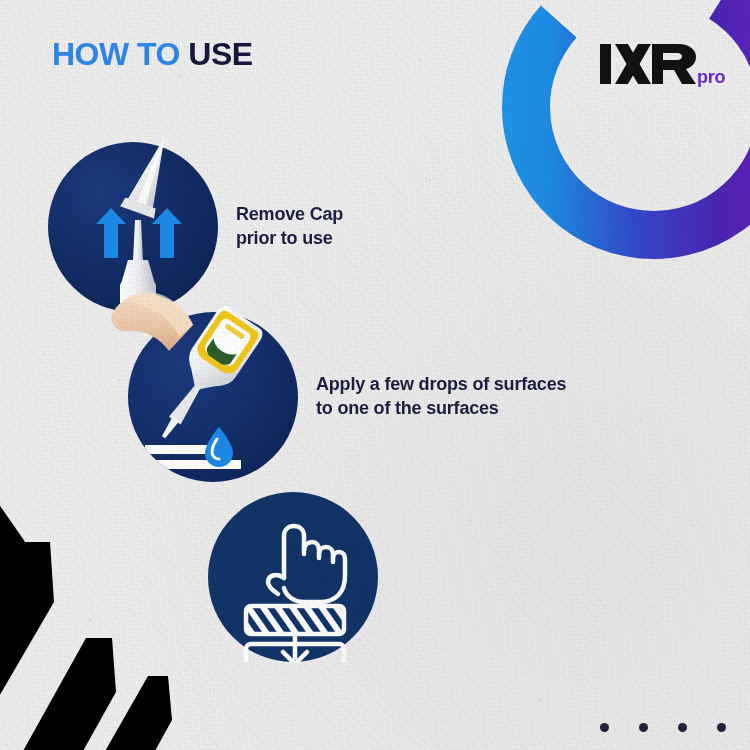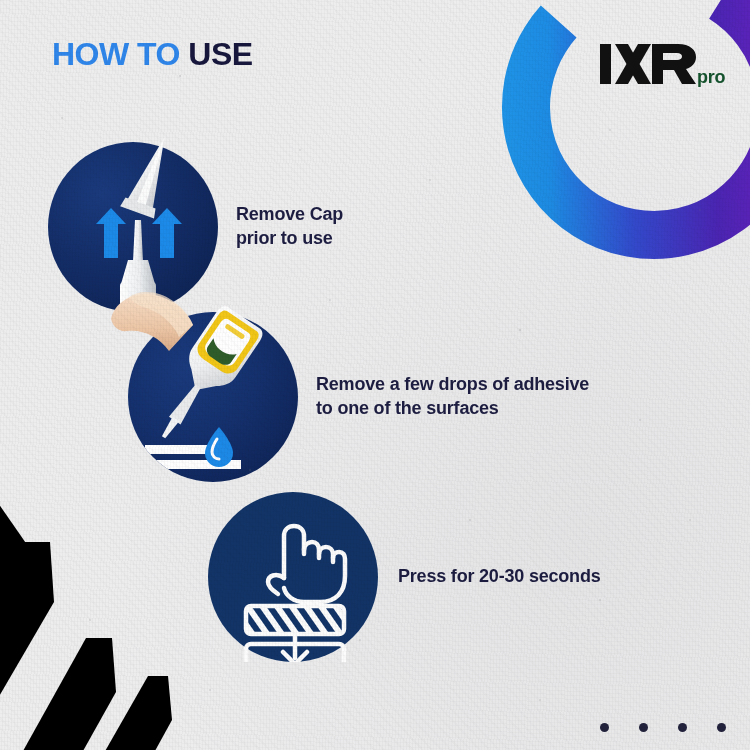--- a/index.html
+++ b/index.html
@@ -71,21 +71,21 @@
     position: absolute;
     left: 600px; top: 42px;
     z-index: 7;
     display: flex;
     align-items: flex-end;
   }
   .logo .mark { line-height: 1; }
   .logo .pro {
     font-size: 18px;
     font-weight: 700;
-    color: #14532d;
+    color: #6d28d9;
     letter-spacing: -0.2px;
     margin-left: 1px;
     margin-bottom: 1px;
     font-family: "Liberation Sans", sans-serif;
   }
 
   
   .step {
     position: absolute;
     display: flex;
@@ -265,21 +265,21 @@
           <path d="M93 42 L129 42 C132 42 134 45 134 50 L134 84 C134 90 129 95 122 95 L100 95 C93 95 88 90 88 84 L88 50 C88 45 90 42 93 42 Z" fill="#f2c717"></path>
           <path d="M99 48 L123 48 C126 48 128 51 128 55 L128 80 C128 85 124 88 118 88 L104 88 C98 88 94 85 94 80 L94 55 C94 51 96 48 99 48 Z" fill="#ffffff"></path>
           <path d="M97 72 C104 80 118 80 125 72 L125 82 C125 86 121 89 116 89 L106 89 C101 89 97 86 97 82 Z" fill="#2f5d2a"></path>
           <rect x="100" y="52" width="22" height="5" rx="2" fill="#f2c717" opacity=".85"></rect>
 
           <path d="M108 120 L114 120 L118 162 L104 162 Z" fill="#e9ebed"></path>
           <path d="M107 160 L115 160 L113 182 L109 182 Z" fill="#f4f5f6"></path>
         </g>
       </svg>
     </div>
-    <div class="step-text">Remove a few drops of adhesive
+    <div class="step-text">Apply a few drops of surfaces
 to one of the surfaces</div>
   </div>
 
   <div class="step" id="step3">
     <div class="step-circle">
       <svg width="170" height="170" viewBox="0 0 170 170" style="position:absolute;left:0;top:0;">
         <defs>
           <pattern id="hatch" width="12" height="12" patternUnits="userSpaceOnUse" patternTransform="rotate(-35)">
             <rect width="12" height="12" fill="#123468"></rect>
             <rect width="6" height="12" fill="#ffffff"></rect>
@@ -296,21 +296,20 @@
 
         <rect x="38" y="114" width="98" height="28" rx="5" fill="url(#hatch)" stroke="#ffffff" stroke-width="4.5"></rect>
 
         <rect x="38" y="152" width="98" height="34" rx="5" fill="none" stroke="#ffffff" stroke-width="4.5"></rect>
         <g stroke="#ffffff" stroke-width="4.5" fill="none" stroke-linecap="round" stroke-linejoin="round">
           <path d="M87 142 L87 166"></path>
           <path d="M75 160 L87 172 L99 160"></path>
         </g>
       </svg>
     </div>
-    <div class="step-text">Press for 20-30 seconds</div>
   </div>
 
   <div class="dots">
     <span class="dot"></span>
     <span class="dot"></span>
     <span class="dot"></span>
     <span class="dot"></span>
   </div>
 
   <div id="texture"></div>

